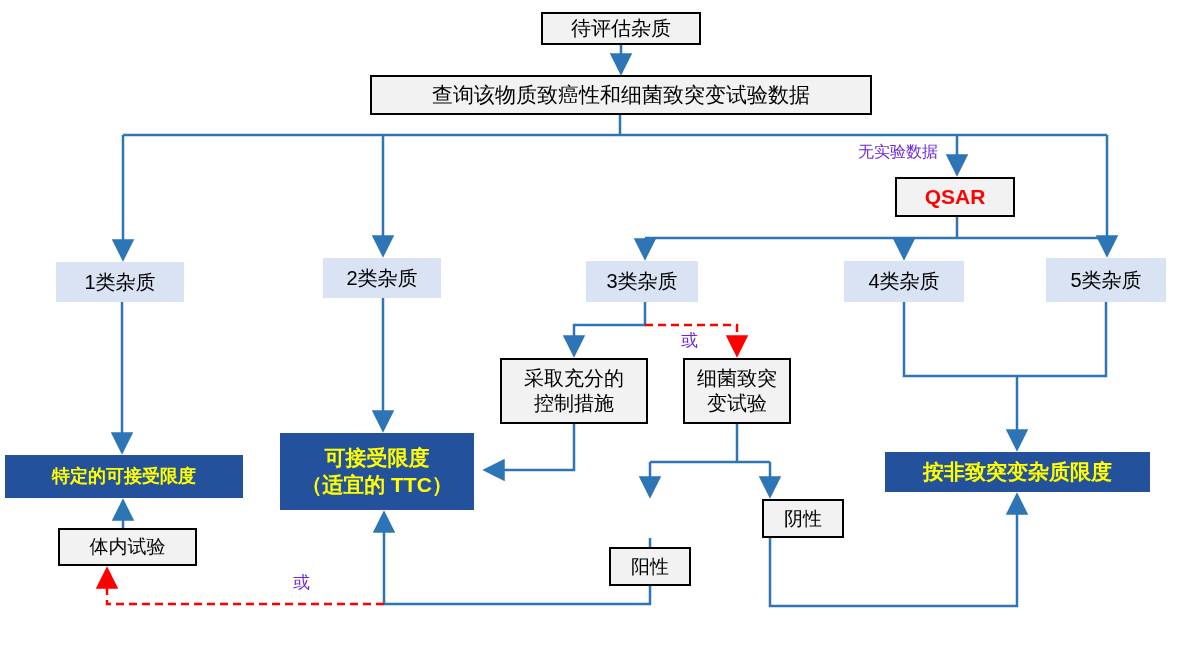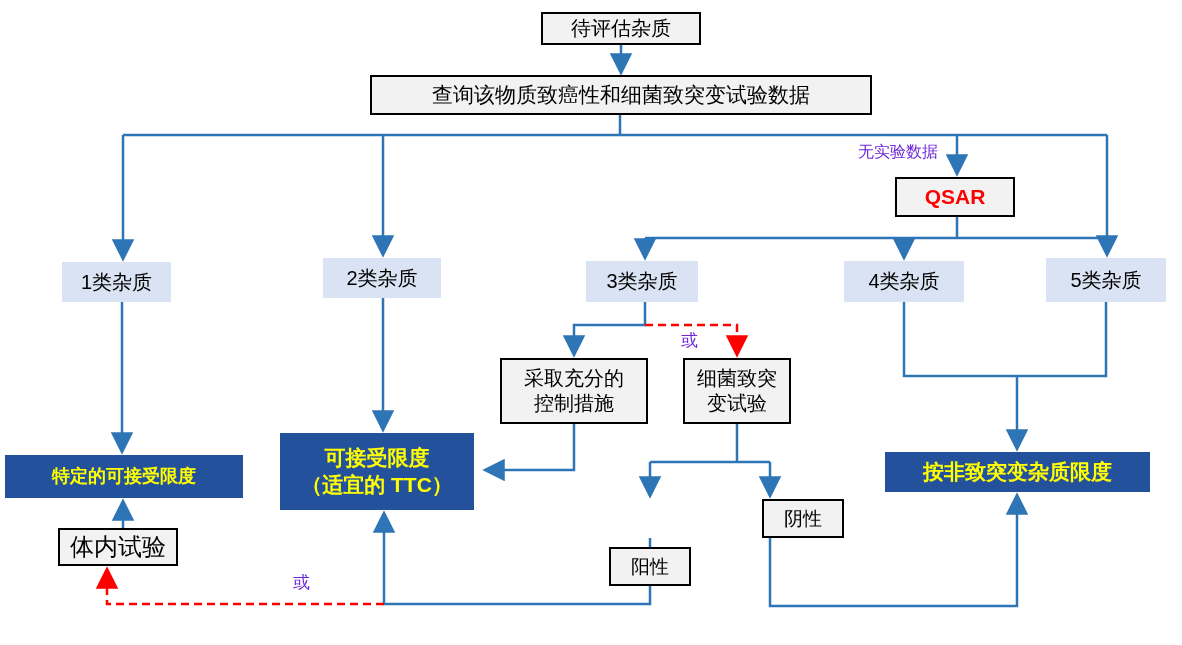--- a/index.html
+++ b/index.html
@@ -59,21 +59,21 @@
       <path d="M384,604 L107,604 L107,570" marker-end="url(#ar)"></path>
     </g>
   </svg>
 
   <div class="node process" style="left:541px;top:12px;width:160px;height:33px;">待评估杂质</div>
 
   <div class="node process" style="left:370px;top:75px;width:502px;height:40px;font-size:21px;">查询该物质致癌性和细菌致突变试验数据</div>
 
   <div class="node qsar" style="left:895px;top:177px;width:120px;height:40px;">QSAR</div>
 
-  <div class="node classbox" style="left:62px;top:262px;width:109px;height:40px;">1类杂质</div>
+  <div class="node classbox" style="left:56px;top:262px;width:128px;height:40px;">1类杂质</div>
 
   <div class="node classbox" style="left:323px;top:258px;width:118px;height:40px;">2类杂质</div>
 
   <div class="node classbox" style="left:586px;top:261px;width:112px;height:41px;">3类杂质</div>
 
   <div class="node classbox" style="left:844px;top:261px;width:120px;height:41px;">4类杂质</div>
 
   <div class="node classbox" style="left:1046px;top:258px;width:120px;height:44px;">5类杂质</div>
 
   <div class="node process stack" style="left:500px;top:358px;width:148px;height:66px;">
@@ -92,21 +92,21 @@
     <div>可接受限度</div>
     <div>（适宜的 TTC）</div>
   </div>
 
   <div class="node process" style="left:609px;top:499px;width:82px;height:39px;font-size:19px;margin-top:48px;">阳性</div>
 
   <div class="node process" style="left:729px;top:499px;width:82px;height:39px;font-size:19px;margin-left:33px;">阴性</div>
 
   <div class="node result" style="left:885px;top:452px;width:265px;height:40px;">按非致突变杂质限度</div>
 
-  <div class="node process" style="left:58px;top:528px;width:120px;height:38px;font-size:24px;">体内试验</div>
+  <div class="node process" style="left:58px;top:528px;width:139px;height:38px;font-size:19px;">体内试验</div>
 
   <div class="edge-label" style="left:856px;top:142px;">无实验数据</div>
 
   <div class="edge-label" style="left:679px;top:329px;font-size:17px;">或</div>
 
   <div class="edge-label" style="left:291px;top:571px;font-size:17px;">或</div>
 
 </div>
 
 </body></html>

